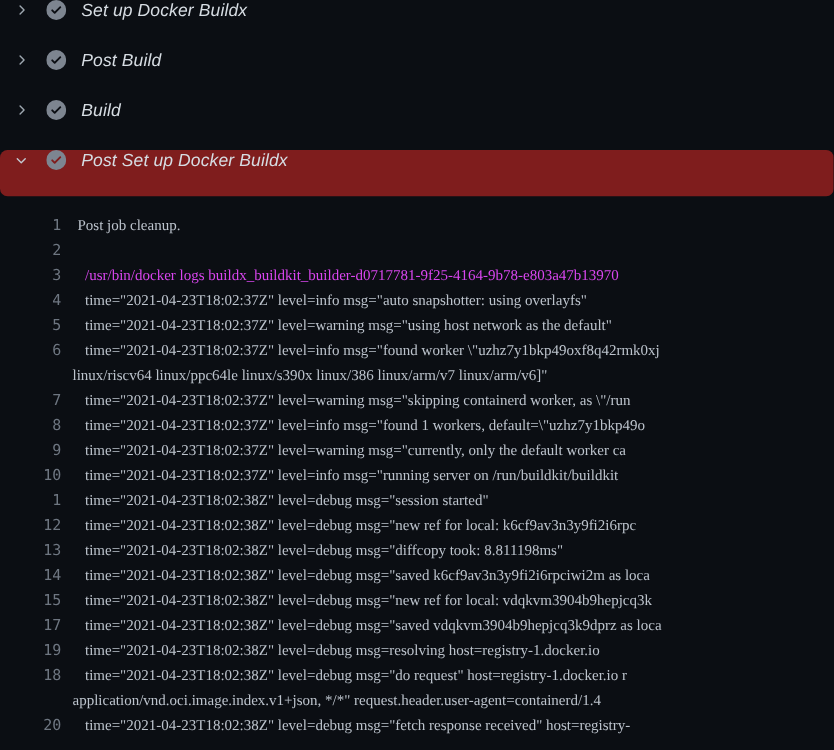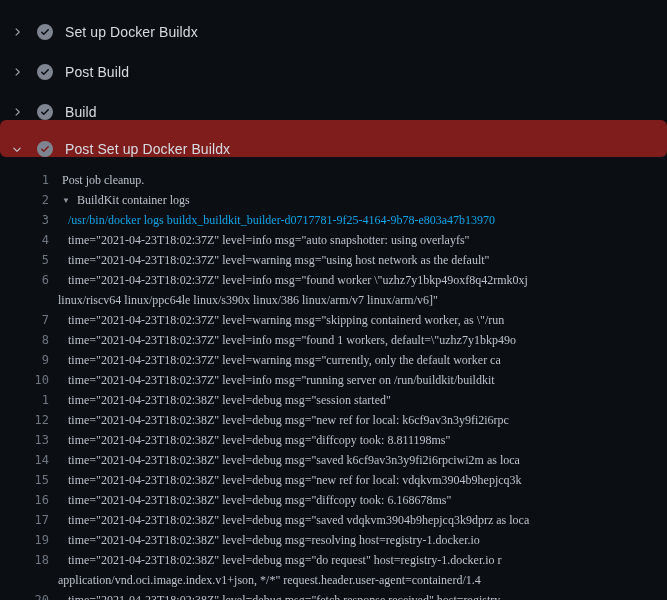--- a/index.html
+++ b/index.html
@@ -6,22 +6,22 @@
   body{
     width:667px;height:600px;overflow:hidden;
     background:#0b0e13;
     font-family:"Liberation Sans", sans-serif;
   }
   .app{width:667px;height:600px;overflow:hidden;position:relative;}
 
   
   .steps{width:667px;}
   .step{
-    height:40px;display:flex;align-items:flex-end;
-    cursor:pointer;background:transparent;
+    height:40px;display:flex;align-items:flex-start;
+    cursor:pointer;background:transparent;font-style:italic;
   }
   .step.expanded{height:37px;background:#7f1d1d;border-radius:6px;}
   .chev-box{
     width:16px;height:16px;margin-left:9px;flex:0 0 16px;
     display:flex;align-items:center;justify-content:center;color:#9ea7b0;
   }
   .step.expanded .chev-box{color:#c3cad2;}
   .chev-box svg{display:block;}
   .chev-box.down svg{transform:rotate(90deg);}
   .status-box{
@@ -38,21 +38,21 @@
     font-family:"DejaVu Sans Mono","Liberation Mono", monospace;
     font-size:12px;line-height:20px;color:#bcc3cc;
     background:transparent;
   }
   .lrow{display:flex;height:20px;white-space:pre;overflow:hidden;}
   .lnum{
     flex:0 0 49px;text-align:right;color:#6e7681;
     text-decoration:none;user-select:none;cursor:pointer;
   }
   .ltext{padding-left:13px;font-family:Liberation Serif, serif;}
-  .lrow.kind-command .ltext{padding-left:19px;color:#0ea5e9;}
+  .lrow.kind-command .ltext{padding-left:19px;color:#d946ef;}
   .lrow.kind-detail  .ltext{padding-left:19px;}
   .lrow.kind-wrap    .ltext{padding-left:9px;}
   .toggle{
     display:inline-block;width:15px;font-size:8px;color:#8b949e;
     vertical-align:middle;cursor:pointer;
   }
 </style>
 </head>
 <body>
 
@@ -115,21 +115,20 @@
   </div>
 </div>
   <div class="log">
   <div class="lrow kind-plain">
     <a class="lnum">1</a>
     <span class="ltext">Post job cleanup.</span>
   </div>
 
   <div class="lrow kind-group">
     <a class="lnum">2</a>
-    <span class="ltext"><span class="toggle">▼</span><span>BuildKit container logs</span></span>
   </div>
 
   <div class="lrow kind-command">
     <a class="lnum">3</a>
     <span class="ltext">/usr/bin/docker logs buildx_buildkit_builder-d0717781-9f25-4164-9b78-e803a47b13970</span>
   </div>
 
   <div class="lrow kind-detail">
     <a class="lnum">4</a>
     <span class="ltext">time="2021-04-23T18:02:37Z" level=info msg="auto snapshotter: using overlayfs"</span>
@@ -188,24 +187,20 @@
   <div class="lrow kind-detail">
     <a class="lnum">14</a>
     <span class="ltext">time="2021-04-23T18:02:38Z" level=debug msg="saved k6cf9av3n3y9fi2i6rpciwi2m as loca</span>
   </div>
 
   <div class="lrow kind-detail">
     <a class="lnum">15</a>
     <span class="ltext">time="2021-04-23T18:02:38Z" level=debug msg="new ref for local: vdqkvm3904b9hepjcq3k</span>
   </div>
 
-  <div class="lrow kind-detail">
-    <a class="lnum">16</a>
-    <span class="ltext">time="2021-04-23T18:02:38Z" level=debug msg="diffcopy took: 6.168678ms"</span>
-  </div>
 
   <div class="lrow kind-detail">
     <a class="lnum">17</a>
     <span class="ltext">time="2021-04-23T18:02:38Z" level=debug msg="saved vdqkvm3904b9hepjcq3k9dprz as loca</span>
   </div>
 
   <div class="lrow kind-detail">
     <a class="lnum">19</a>
     <span class="ltext">time="2021-04-23T18:02:38Z" level=debug msg=resolving host=registry-1.docker.io</span>
   </div>

